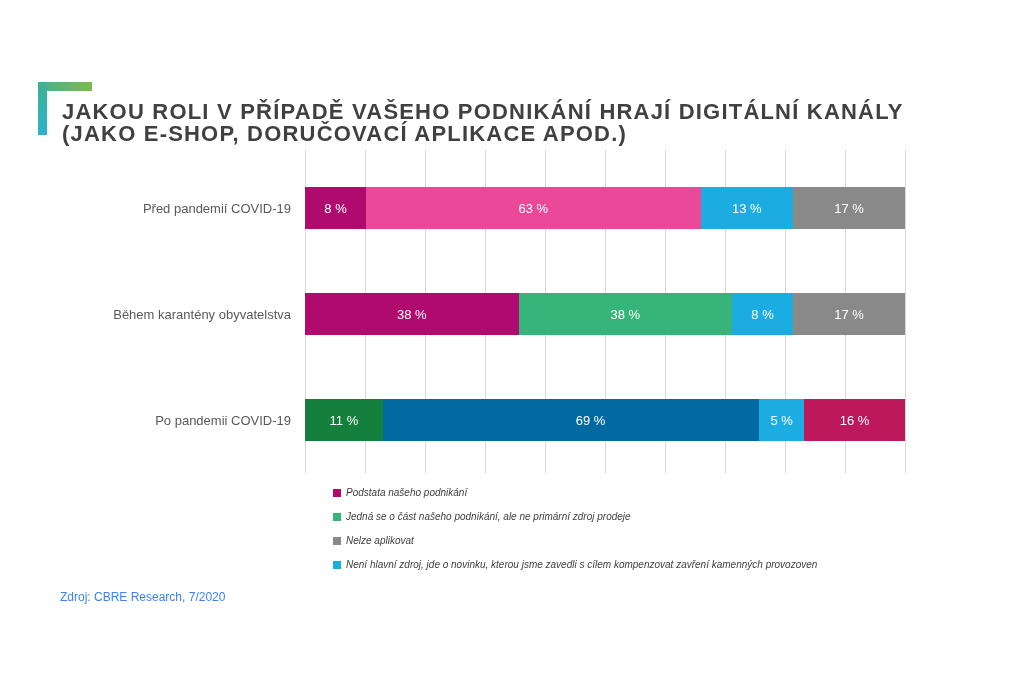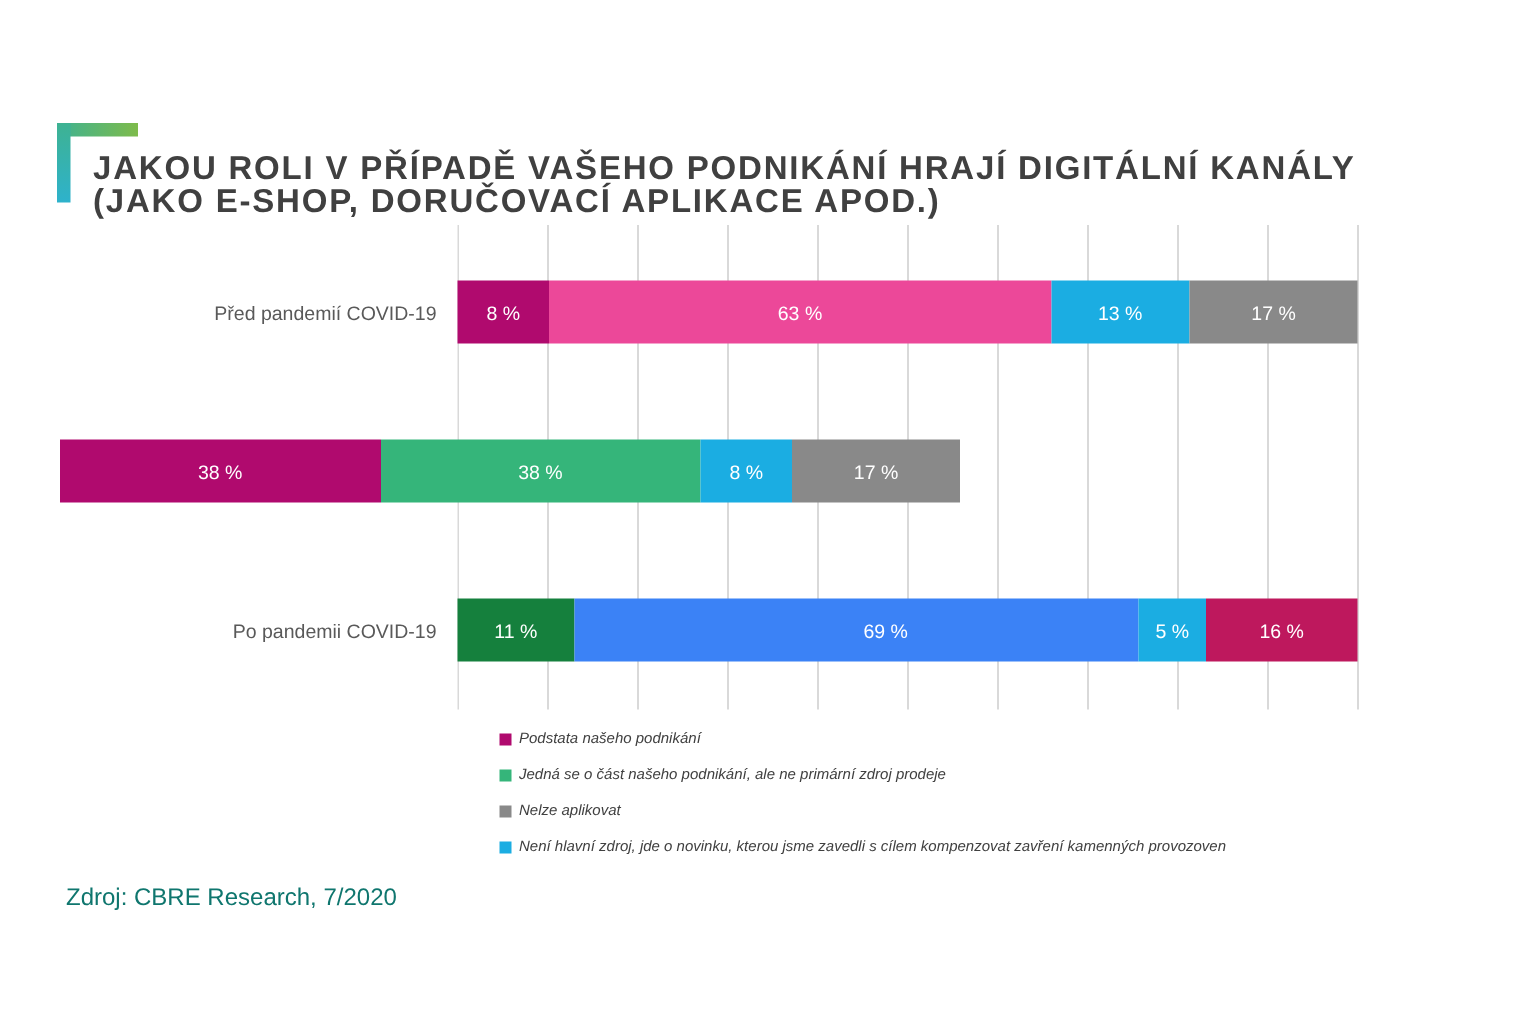--- a/index.html
+++ b/index.html
@@ -87,23 +87,23 @@
     font-style: italic;
   }
   .legend-swatch {
     flex: 0 0 auto;
     width: 8px; height: 8px;
     margin: 2px 5px 0 0;
   }
 
   
   .source {
-    position: absolute; left: 44px; top: 590px;
-    font-size: 16px;
-    color: #0f766e;
+    position: absolute; left: 60px; top: 590px;
+    font-size: 12px;
+    color: #3b82f6;
   }
 </style>
 </head>
 <body>
 
 <div class="slide">
 
   <div class="bracket-h"></div>
   <div class="bracket-v"></div>
 
@@ -126,20 +126,21 @@
           </div>
           <div class="bar-seg" style="flex-grow: 13; background-color: rgb(27, 173, 226);">
             <span class="val">13 %</span>
           </div>
           <div class="bar-seg" style="flex-grow: 17; background-color: rgb(137, 137, 137);">
             <span class="val">17 %</span>
           </div>
         </div>
       </div>
       <div class="bar-row">
+        <div class="cat-label">Během karantény obyvatelstva</div>
         <div class="bar-track">
           <div class="bar-seg" style="flex-grow: 38; background-color: rgb(176, 10, 110);">
             <span class="val">38 %</span>
           </div>
           <div class="bar-seg" style="flex-grow: 38; background-color: rgb(53, 181, 122);">
             <span class="val">38 %</span>
           </div>
           <div class="bar-seg" style="flex-grow: 8; background-color: rgb(27, 173, 226);">
             <span class="val">8 %</span>
           </div>
@@ -147,21 +148,21 @@
             <span class="val">17 %</span>
           </div>
         </div>
       </div>
       <div class="bar-row">
         <div class="cat-label">Po pandemii COVID-19</div>
         <div class="bar-track">
           <div class="bar-seg" style="flex-grow: 11; background-color: #15803d;">
             <span class="val">11 %</span>
           </div>
-          <div class="bar-seg" style="flex-grow: 69; background-color: #3b82f6; padding-left: 39px;">
+          <div class="bar-seg" style="flex-grow: 69; background-color: #0369a1; padding-left: 39px;">
             <span class="val">69 %</span>
           </div>
           <div class="bar-seg" style="flex-grow: 5; background-color: rgb(27, 173, 226);">
             <span class="val">5 %</span>
           </div>
           <div class="bar-seg" style="flex-grow: 16; background-color: #be185d;">
             <span class="val">16 %</span>
           </div>
         </div>
       </div>

